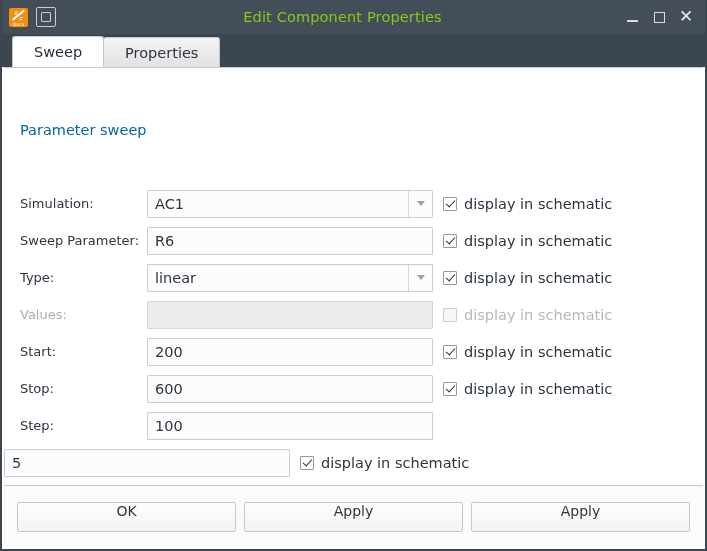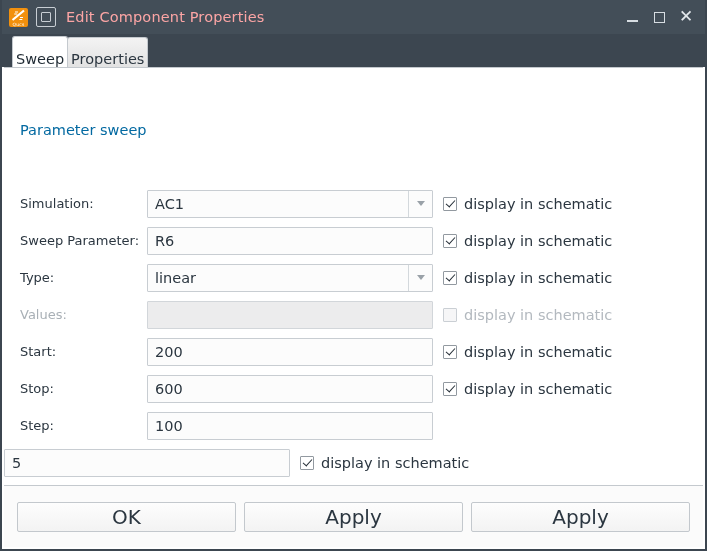--- a/index.html
+++ b/index.html
@@ -73,25 +73,26 @@
   }
   .doc-icon::after {
     content: "";
     position: absolute;
     left: 4px; top: 4px;
     right: 4px; bottom: 4px;
     border: 1.5px solid #c8ced4;
     border-radius: 1px;
   }
   .title-text {
-    color: #fca5a5;
+    color: #84cc16;
     font-size: 14.5px;
     letter-spacing: 0.15px;
     white-space: nowrap;
     flex: 1 1 auto;
+    text-align: center;
   }
   .win-controls {
     display: flex;
     align-items: center;
     gap: 1px;
     flex: 0 0 auto;
     margin-right: 4px;
   }
   .win-btn {
     width: 26px;
@@ -131,23 +132,23 @@
     height: 33px;
     background: #3c4650;
     padding-left: 10px;
     display: flex;
     align-items: flex-end;
     box-sizing: border-box;
     position: relative;
   }
   .tab {
     height: 30px;
-    padding: 0 3px;
-    display: flex;
-    align-items: flex-end;
+    padding: 0 21px;
+    display: flex;
+    align-items: center;
     font-size: 14.5px;
     color: #2b3640;
     border: 1px solid #c4c9ce;
     border-bottom: none;
     border-top-left-radius: 3px;
     border-top-right-radius: 3px;
     box-sizing: border-box;
     background: linear-gradient(#f3f3f3, #e2e2e2);
     cursor: default;
     position: relative;
@@ -296,24 +297,23 @@
     align-items: center;
     justify-content: space-between;
     padding: 0 13px;
   }
   .btn {
     flex: 1 1 0;
     height: 30px;
     background: linear-gradient(#fdfdfd, #f3f3f3);
     border: 1px solid #c3c8cd;
     border-radius: 2px;
-    font-size: 20px;
+    font-size: 14px;
     color: #2b3640;
     display: flex;
-    align-items: center;
     justify-content: center;
     cursor: default;
     box-sizing: border-box;
   }
   .btn + .btn { margin-left: 8px; }
 </style>
 </head>
 <body>
 
 <div class="window">

